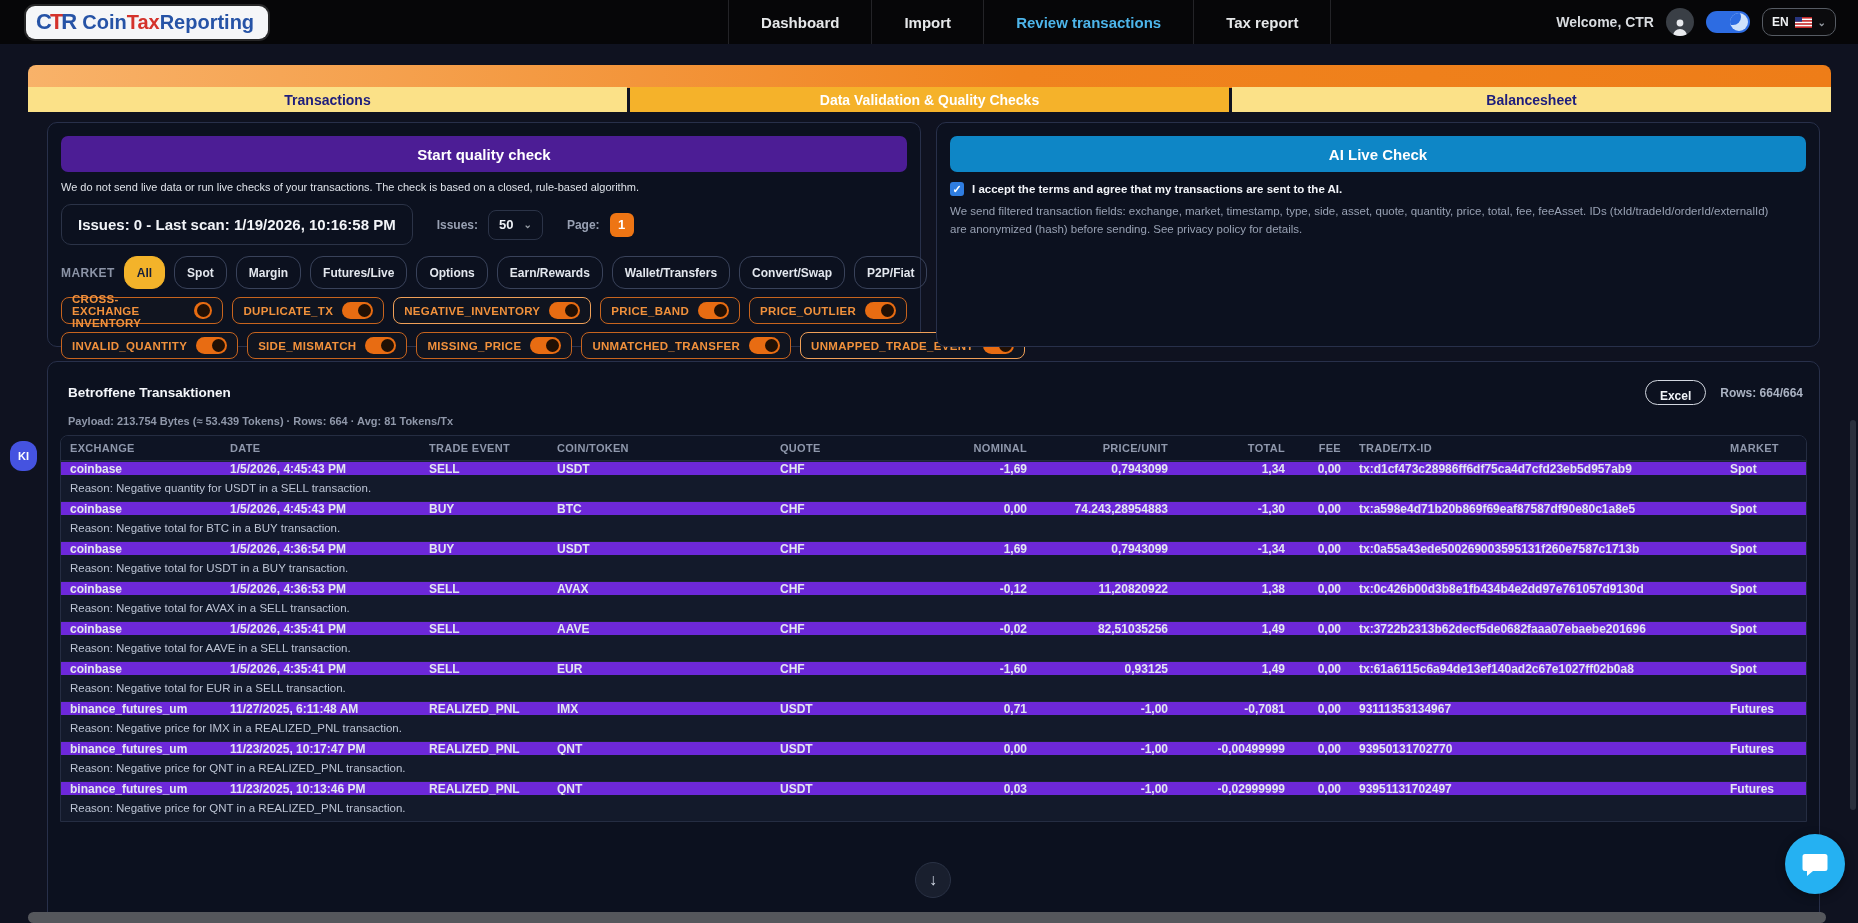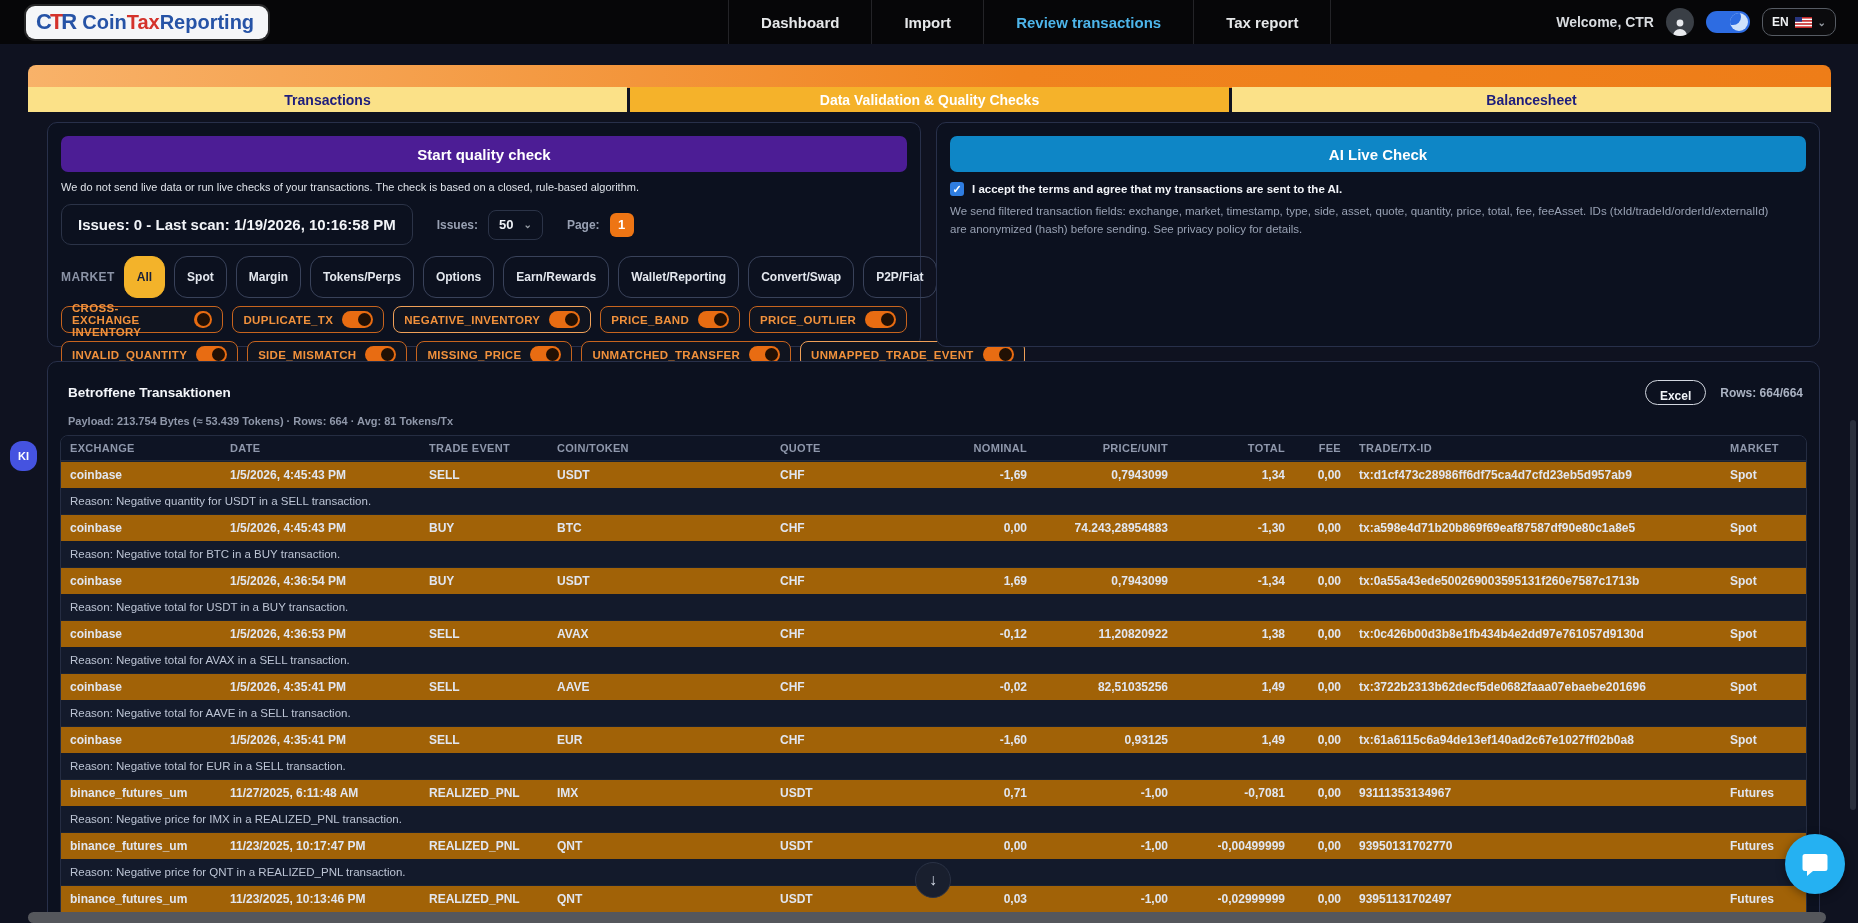--- a/index.html
+++ b/index.html
@@ -54,21 +54,21 @@
   .issues-row { margin-top:11px; display:flex; align-items:center; }
   .lastscan-box { border:1px solid #2b3347; border-radius:10px; height:41px; display:flex; align-items:center;
     padding:0 16px; color:#f2f4f8; font-size:15px; font-weight:600; }
   .small-label { color:#98a0b2; font-size:12px; font-weight:600; margin-left:24px; }
   .mini-select { margin-left:10px; border:1px solid #2b3347; border-radius:8px; height:30px;
     display:flex; align-items:center; gap:10px; padding:0 10px; color:#eef1f6; font-size:13px; font-weight:700; }
   .page-badge { margin-left:10px; width:24px; height:24px; border-radius:6px; background:#ee7514; color:#fff;
     display:flex; align-items:center; justify-content:center; font-size:13px; font-weight:700; }
   .market-row { margin-top:11px; display:flex; align-items:center; gap:9px; }
   .market-label { color:#8b93a6; font-size:12px; font-weight:700; letter-spacing:.4px; }
-  .pill { border:1px solid #39425a; border-radius:13px; height:42px; display:flex; align-items:center;
+  .pill { border:1px solid #39425a; border-radius:13px; height:33px; display:flex; align-items:center;
     padding:0 12px; color:#e3e7ee; font-size:12px; font-weight:600; cursor:pointer; }
   .pill.all { background:#f3b32a; border-color:#f3b32a; color:#17203a; font-weight:700; }
   .chips-row { margin-top:8px; display:flex; gap:9px; }
   .chip { border:1px solid #c7641e; border-radius:8px; height:27px; display:flex; align-items:center;
     gap:9px; padding:0 10px; background:#10141f; cursor:pointer; }
   .chip.hl { border-color:#f0a058; }
   .chip-label { color:#f1913c; font-size:11.5px; font-weight:700; letter-spacing:.3px; }
   .tgl { width:31px; height:17px; border-radius:9px; background:#e86c12; position:relative; }
   .tgl-knob { position:absolute; right:2px; top:2px; width:13px; height:13px; border-radius:50%; background:#211004; }
   .consent-row { margin-top:10px; display:flex; align-items:center; gap:8px; }
@@ -84,21 +84,21 @@
   .table-head-right { display:flex; align-items:center; gap:14px; }
   .excel-btn { border:1.5px solid #d2d7df; border-radius:14px; background:transparent; color:#f0f3f7;
     font-size:12px; font-weight:700; height:25px; padding:8px 14px; font-family:inherit; cursor:pointer; }
   .rows-info { color:#aab2c2; font-size:12px; font-weight:600; }
   .payload { color:#8f97a9; font-size:11px; font-weight:600; padding:10px 4px 8px 8px; }
   .grid-table { border:1px solid #252d42; border-radius:8px 8px 0 0; overflow:hidden; }
   .grid-row { display:grid;
     grid-template-columns:160px 199px 128px 223px 190px 75px 141px 117px 56px 371px minmax(0,1fr); }
   .grid-row.header { background:#0e1424; height:25px; border-bottom:1px solid #232b3e; }
   .grid-row.header .cell { color:#8f98ac; font-size:11px; font-weight:700; letter-spacing:.3px; }
-  .grid-row.data { background:#a16207; height:27px; border-top:1px solid #1a2233; }
+  .grid-row.data { background:#6d28d9; height:14px; border-top:1px solid #1a2233; }
   .grid-row.data .cell { color:#e1e6f0; font-size:12px; font-weight:600; }
   .cell { display:flex; align-items:center; padding:0 9px; white-space:nowrap; overflow:hidden; }
   .cell.num { justify-content:flex-end; }
   .reason-row { background:#131a2b; height:26px; display:flex; align-items:center; padding:0 9px;
     color:#bcc4d4; font-size:11.5px; font-weight:500; }
 
   
   .ki-badge { position:absolute; left:10px; top:441px; width:27px; height:30px; border-radius:12px;
     background:#4553e0; color:#fff; font-size:11px; font-weight:700; display:flex; align-items:center;
     justify-content:center; cursor:pointer; }
@@ -175,24 +175,24 @@
       </span>
       <span class="small-label">Page:</span>
       <span class="page-badge">1</span>
     </div>
     <div class="market-row">
       <span class="market-label">MARKET</span>
       <span id="market-pills" style="display:flex;gap:9px;">
           <span class="pill all">All</span>
           <span class="pill">Spot</span>
           <span class="pill">Margin</span>
-          <span class="pill">Tokens/Perps</span>
+          <span class="pill">Futures/Live</span>
           <span class="pill">Options</span>
           <span class="pill">Earn/Rewards</span>
-          <span class="pill">Wallet/Reporting</span>
+          <span class="pill">Wallet/Transfers</span>
           <span class="pill">Convert/Swap</span>
           <span class="pill">P2P/Fiat</span>
         </span>
     </div>
     <div class="chips-row" id="chips-row1">
         <span class="chip">
           <span class="chip-label">CROSS-EXCHANGE INVENTORY</span>
           <span class="tgl">
             <span class="tgl-knob"></span>
           </span>

